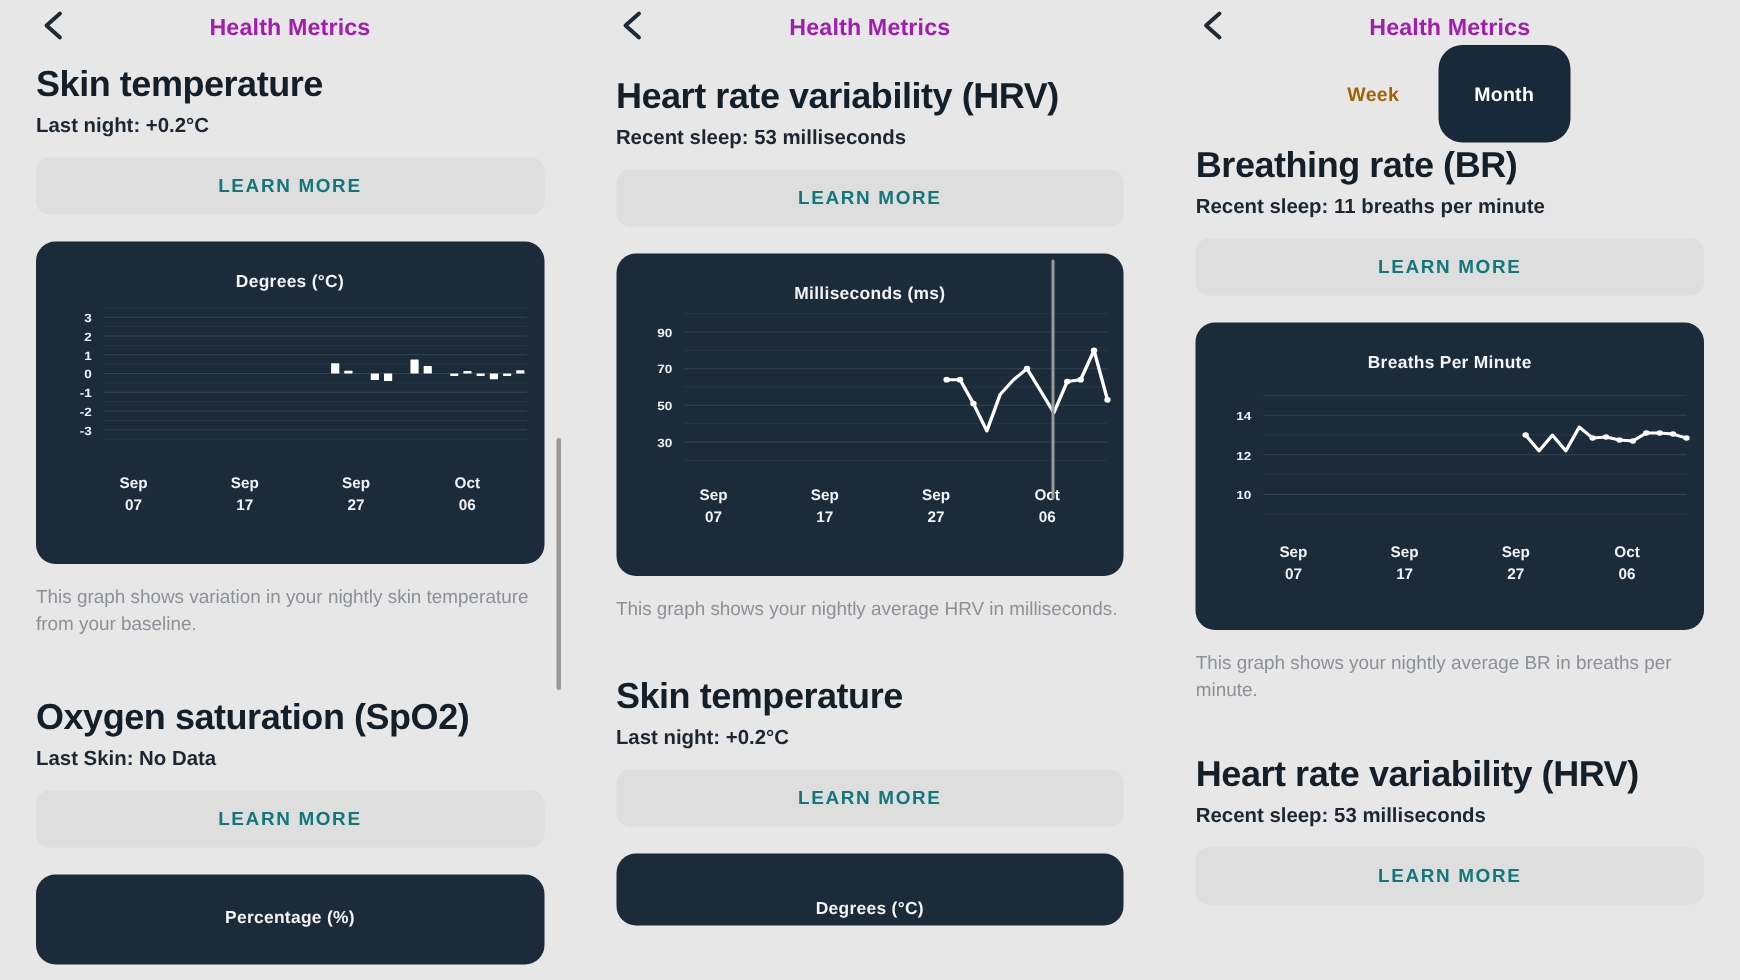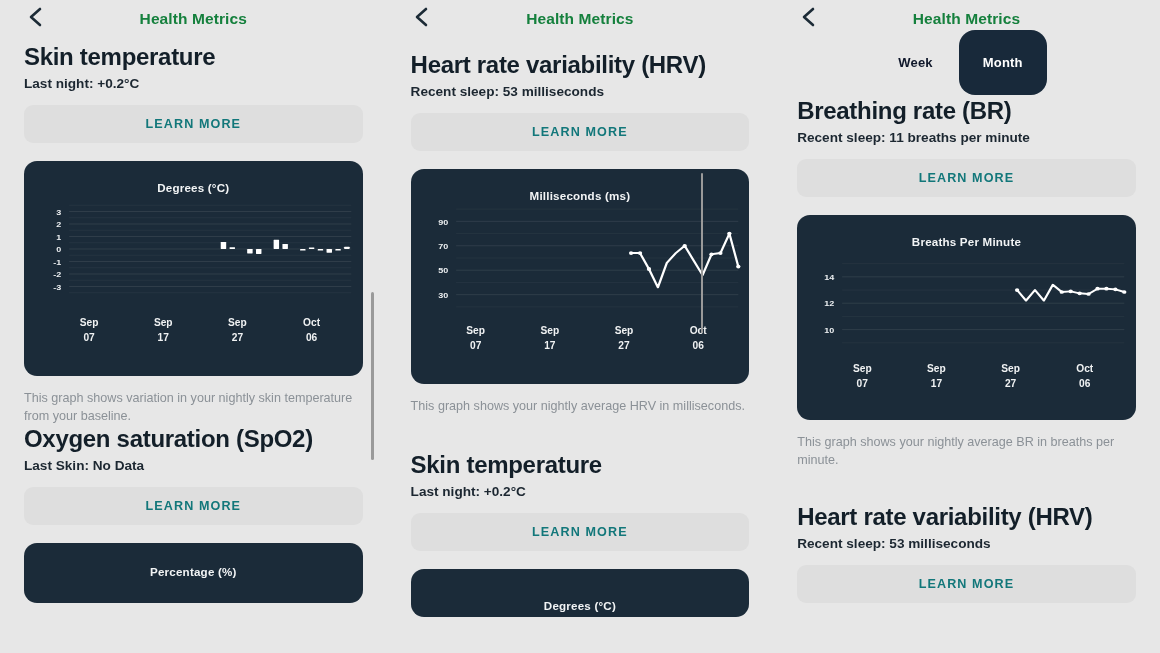--- a/index.html
+++ b/index.html
@@ -42,37 +42,37 @@
     left: 22px;
     top: 4px;
     width: 26px; height: 26px;
     display: flex; align-items: center; justify-content: center;
     cursor: pointer;
   }
   .back-btn svg { display: block; }
   .topbar-title {
     font-size: 15.5px;
     font-weight: bold;
-    color: #15803d;
+    color: #a21caf;
     letter-spacing: .1px;
   }
 
   
   .toggle-row {
     display: flex;
     align-items: center;
     justify-content: center;
     gap: 14px;
     height: 44px;
     margin-top: 2px;
   }
   .toggle-opt {
     font-size: 13px;
     font-weight: bold;
-    color: #0f172a;
+    color: #a16207;
     padding: 6px 12px;
     cursor: pointer;
     letter-spacing: .2px;
   }
   .toggle-opt.active {
     background: #18293a;
     color: #ffffff;
     border-radius: 16px;
     padding: 25px 24px;
   }
@@ -242,21 +242,21 @@
               <div class="xtick">
                 <span>Oct</span>
                 <span>06</span>
               </div>
             </div>
         </div>
 
         <div class="caption">This graph shows variation in your nightly skin temperature from your baseline.</div>
       </div>
 
-      <div class="section" style="">
+      <div class="section" style="margin-top:40px;">
         <div class="sec-title">Oxygen saturation (SpO2)</div>
         <div class="sec-sub">Last Skin: No Data</div>
         <button class="learn-btn">LEARN MORE</button>
 
         <div class="chart-card partial" style="height:60px;">
           <div class="chart-title">Percentage (%)</div>
         </div>
       </div>
     </div>
     <div class="scrollbar" style="left:371px; top:292px; height:168px;"></div>

